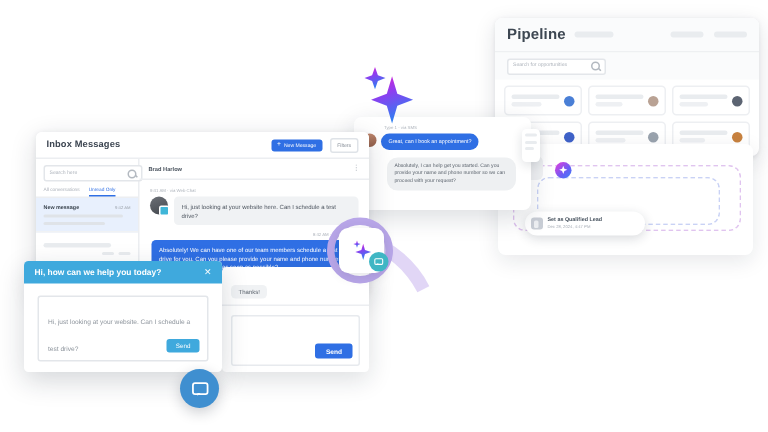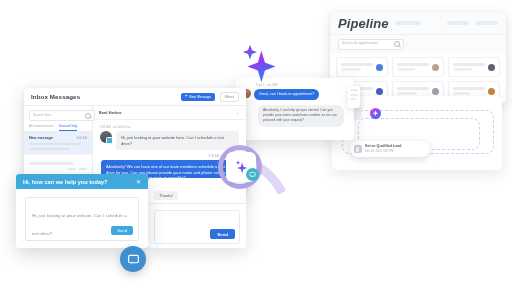--- a/index.html
+++ b/index.html
@@ -20,21 +20,21 @@
   .pipeline{
     position:absolute;left:330px;top:12px;width:176px;height:92px;
     background:#ffffff;border-radius:5px;
     box-shadow:0 4px 14px rgba(22,34,51,.13),0 1px 3px rgba(22,34,51,.08);
     overflow:hidden;
   }
   .pipeline-head{
     height:22px;background:#fafbfc;border-bottom:1px solid #eef0f2;
     display:flex;align-items:center;padding:0 8px;gap:6px;
   }
-  .pipeline-title{font-size:13px;font-weight:700;color:#3d4752;letter-spacing:.1px;font-style:italic;}
+  .pipeline-title{font-size:10px;font-weight:700;color:#3d4752;letter-spacing:.1px;}
   .pipeline-head .sk{height:3.5px;}
   .ph-right{margin-left:auto;display:flex;gap:7px;}
   .pipeline-sub{height:18px;background:#fafbfc;display:flex;align-items:center;padding:0 8px;}
   .searchbox{
     width:58px;height:9px;border:1px solid #e3e6ea;border-radius:2px;background:#fff;
     display:flex;align-items:center;padding:0 3px;gap:2px;
   }
   .searchbox .sl{font-size:3.4px;color:#aeb4bc;white-space:nowrap;line-height:1;flex:1;}
   .mini-mag{width:4px;height:4px;border:.6px solid #b3b9c0;border-radius:50%;position:relative;flex:none;}
   .mini-mag:after{content:"";position:absolute;width:2px;height:.6px;background:#b3b9c0;

